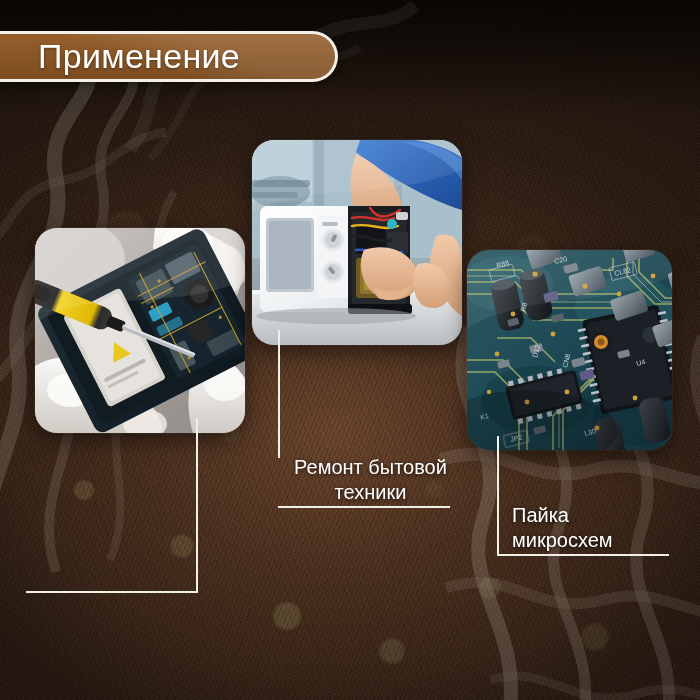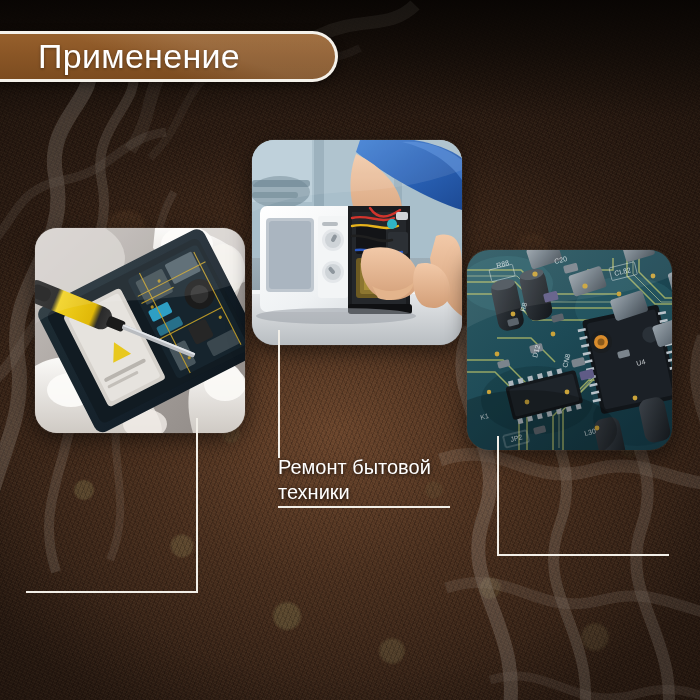--- a/index.html
+++ b/index.html
@@ -124,21 +124,21 @@
   .label {
     position:absolute;
     color:#ffffff;
     font-size:20px;
     line-height:25px;
     font-weight:400;
     white-space:pre-line;
     text-shadow:0 1px 4px rgba(0,0,0,.75);
   }
   #label-phone { left:26px;  top:524px; width:185px; }
-  #label-mw    { left:278px; top:455px; width:185px; }
+  #label-mw    { left:278px; top:455px; width:185px;text-align:center; }
   #label-pcb   { left:512px; top:503px; width:175px; }
 </style>
 </head>
 <body>
 
 <div id="stage">
 
   <div class="bg-base"></div>
   <div class="bg-rust"></div>
   <div class="bg-speckle"></div>
@@ -543,14 +543,16 @@
   <div class="conn conn-v" id="conn-mw-v"></div>
   <div class="conn conn-h" id="conn-mw-h"></div>
 
   <div class="conn conn-v" id="conn-pcb-v"></div>
   <div class="conn conn-h" id="conn-pcb-h"></div>
 
 
   <div class="label" id="label-mw">Ремонт бытовой
 техники</div>
 
+  <div class="label" id="label-pcb">Пайка
+микросхем</div>
 
 </div>
 
 </body></html>

